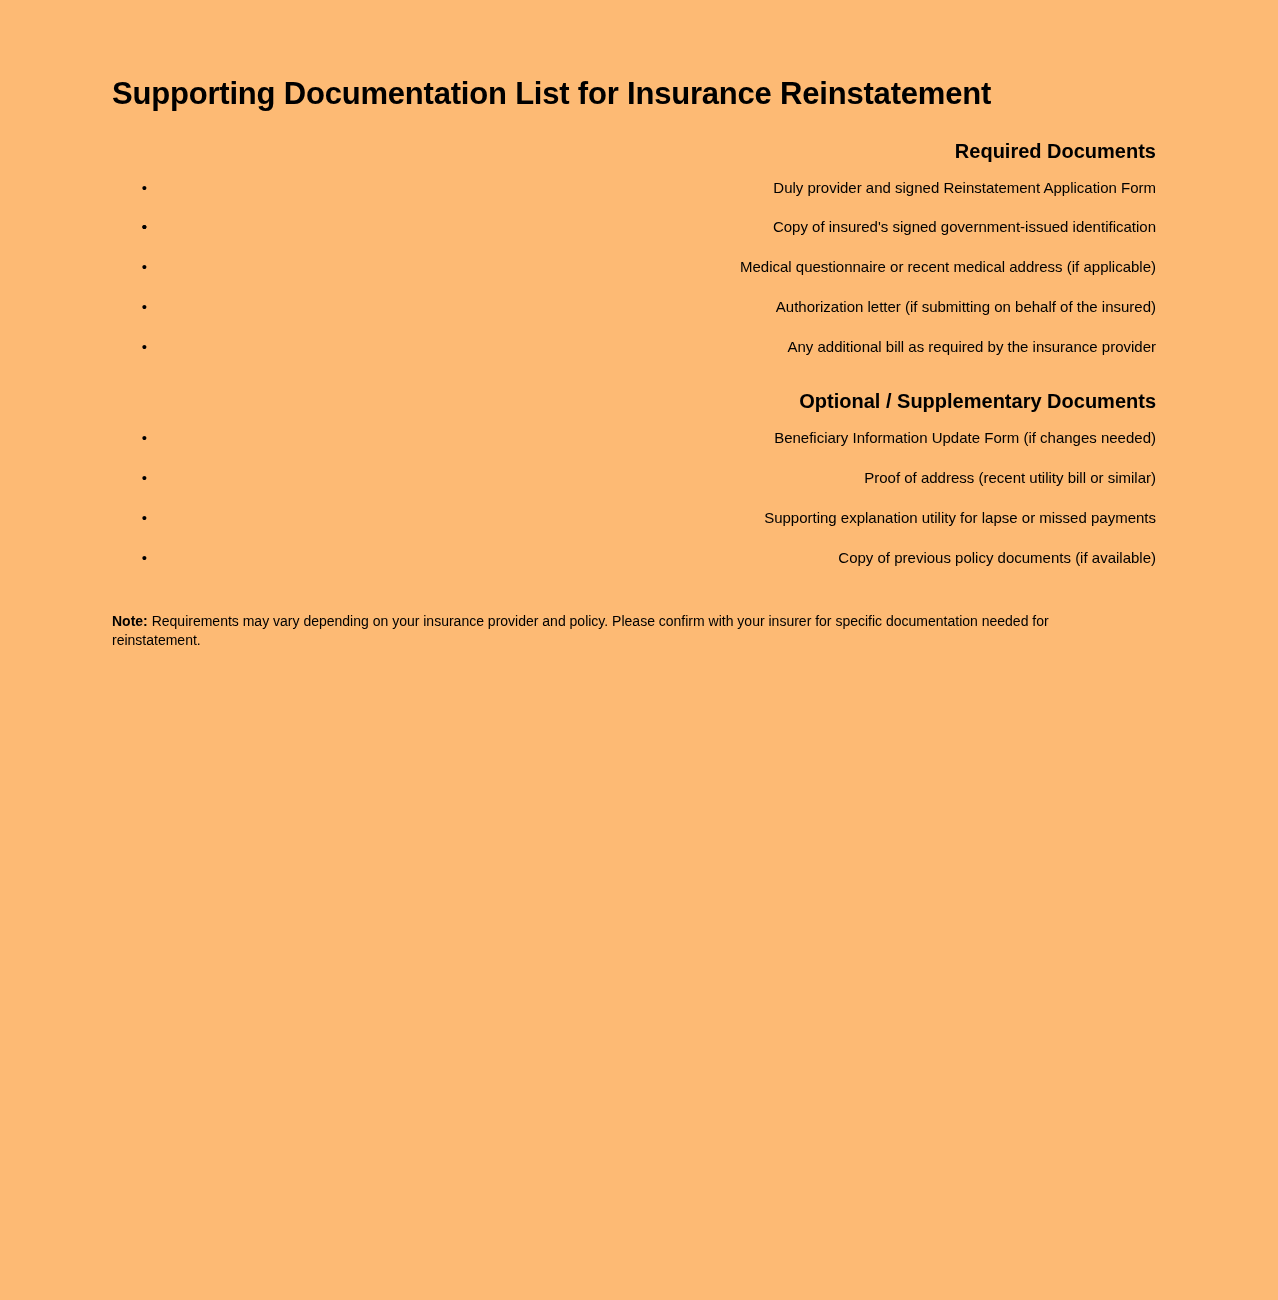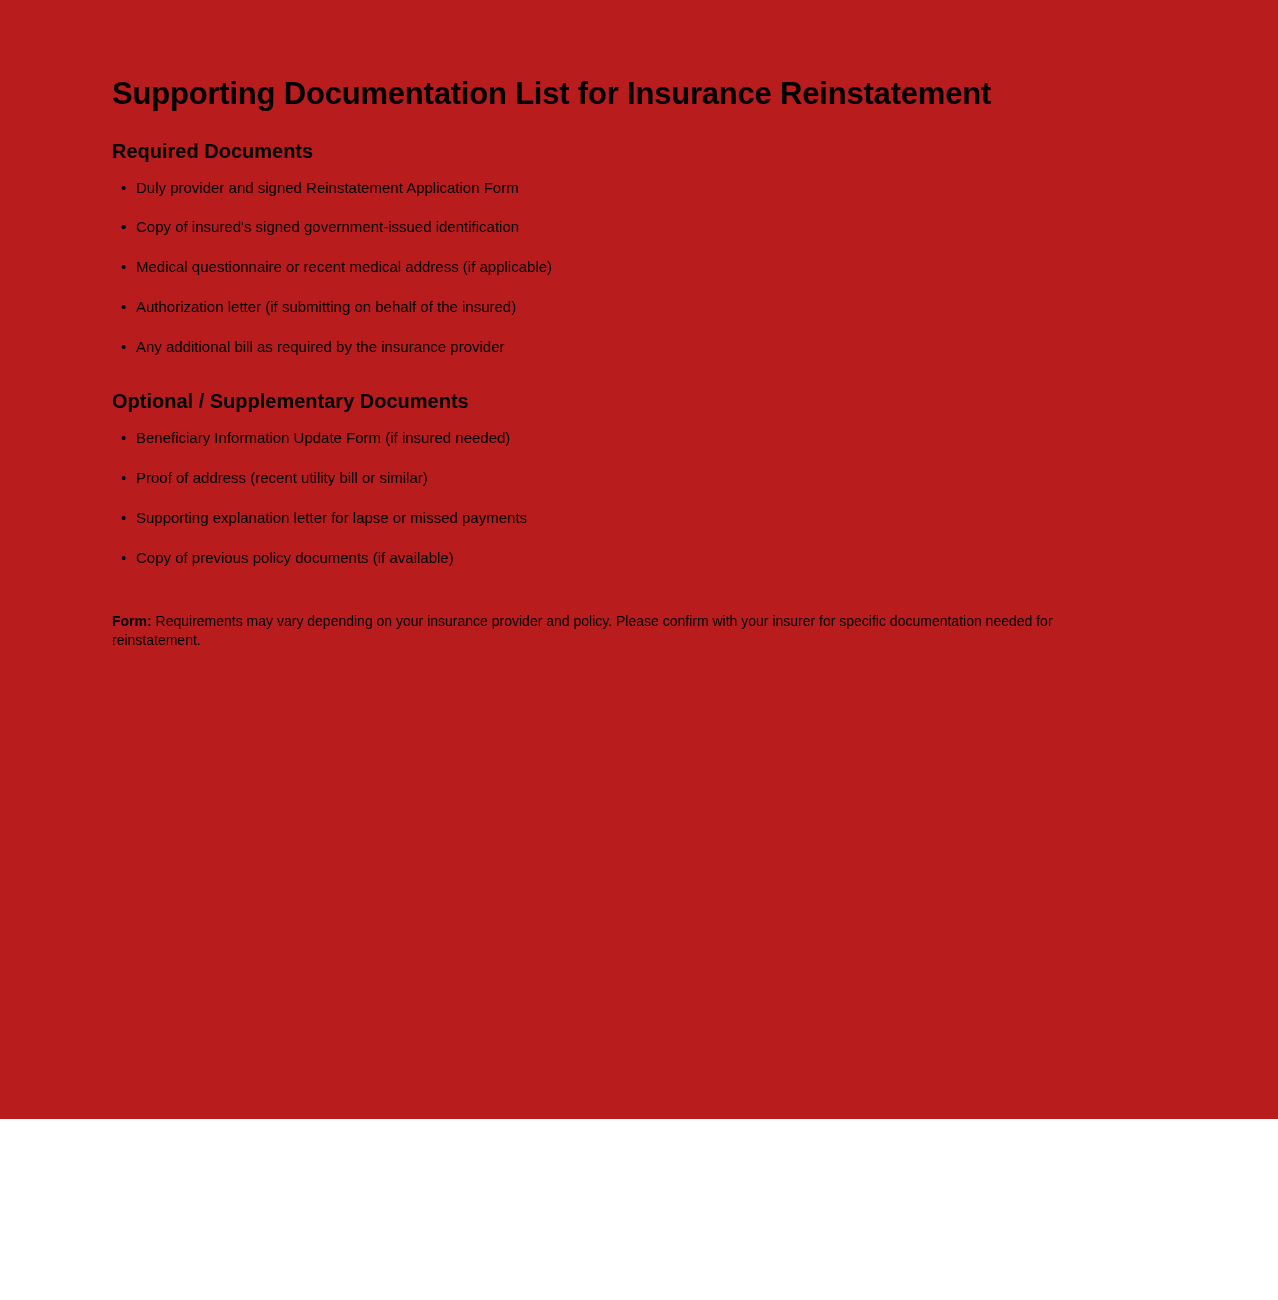--- a/index.html
+++ b/index.html
@@ -10,41 +10,42 @@
   body {
     width: 1278px;
     height: 1300px;
     font-family: "Liberation Sans", sans-serif;
     color: #000000;
     -webkit-font-smoothing: none;
   }
   .page {
     position: relative;
     width: 1278px;
-    height: 1119px;
-    background: #b91c1c;
+    height: 1300px;
+    background: #fdba74;
     box-sizing: border-box;
     padding: 15px;
   }
   .content {
     position: absolute;
     left: 112px;
     top: 76px;
     width: 1060px;
   }
   .doc-title {
     font-size: 31px;
     font-weight: bold;
     line-height: 1.18;
     margin: 0 0 0 0;
     letter-spacing: -0.2px;
     color: #000000;
   }
   .section {
-    margin: 0;
+    margin: 16px;
+    text-align: right;
   }
   .section-heading {
     font-size: 20px;
     font-weight: bold;
     line-height: 1.2;
     margin: 0;
     color: #000000;
   }
   #section-required .section-heading {
     margin-top: 26px;
@@ -130,33 +131,33 @@
           <span>Any additional bill as required by the insurance provider</span>
         </li>
       </ul>
     </div>
 
     <div class="section" id="section-optional">
       <h2 class="section-heading">Optional / Supplementary Documents</h2>
       <ul class="doc-list">
         <li>
           <span class="bullet-marker">•</span>
-          <span>Beneficiary Information Update Form (if insured needed)</span>
+          <span>Beneficiary Information Update Form (if changes needed)</span>
         </li>
         <li>
           <span class="bullet-marker">•</span>
           <span>Proof of address (recent utility bill or similar)</span>
         </li>
         <li>
           <span class="bullet-marker">•</span>
-          <span>Supporting explanation letter for lapse or missed payments</span>
+          <span>Supporting explanation utility for lapse or missed payments</span>
         </li>
         <li>
           <span class="bullet-marker">•</span>
           <span>Copy of previous policy documents (if available)</span>
         </li>
       </ul>
     </div>
 
-    <p class="note"><span class="note-label">Form:</span><span> Requirements may vary depending on your insurance provider and policy. Please confirm with your insurer for specific documentation needed for reinstatement.</span></p>
+    <p class="note"><span class="note-label">Note:</span><span> Requirements may vary depending on your insurance provider and policy. Please confirm with your insurer for specific documentation needed for reinstatement.</span></p>
 
   </div>
 </div>
 
 </body></html>

